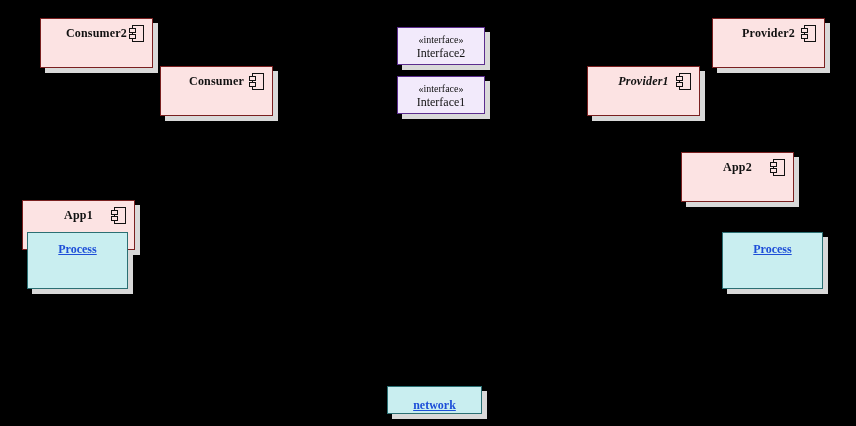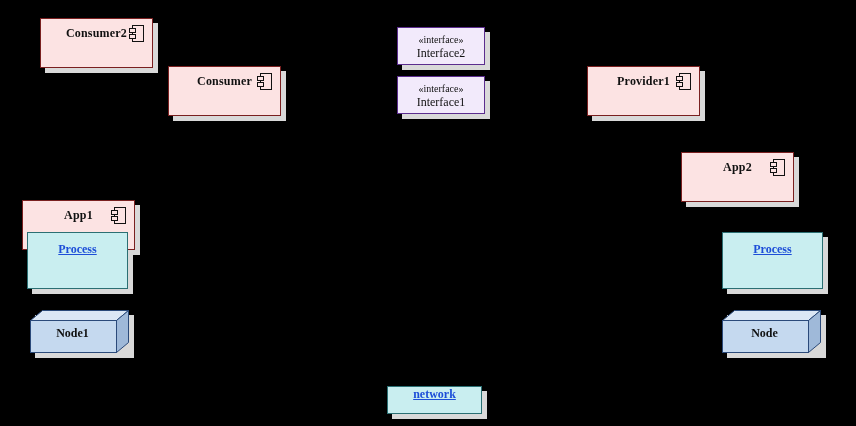--- a/index.html
+++ b/index.html
@@ -110,21 +110,21 @@
     margin-top: 9px;
     font-size: 12px;
     font-weight: bold;
     color: #1d4ed8;
     text-decoration: underline;
     white-space: nowrap;
   }
 
   
   .procbox.centered {
-    align-items: flex-start;
+    align-items: flex-end;
   }
   .procbox.centered .title {
     margin-top: 0;
   }
 
   
   .node3d {
     position: relative;
     width: 100%;
     height: 100%;
@@ -159,21 +159,21 @@
       <span class="comp-icon">
         <svg width="15" height="17" viewBox="0 0 15 17">
           <rect x="3.5" y="0.5" width="11" height="16" fill="#fce3e3" stroke="#111111" stroke-width="1"></rect>
           <rect x="0.5" y="3.5" width="6" height="4" fill="#fce3e3" stroke="#111111" stroke-width="1"></rect>
           <rect x="0.5" y="9.5" width="6" height="4" fill="#fce3e3" stroke="#111111" stroke-width="1"></rect>
         </svg>
       </span>
     </div>
   </div>
 
-  <div class="node" style="left:168px; top:66px; width:113px; height:50px;">
+  <div class="node" style="left:160px; top:66px; width:113px; height:50px;">
     <div class="shadow"></div>
     <div class="component">
       <span class="title">Consumer</span>
       <span class="comp-icon">
         <svg width="15" height="17" viewBox="0 0 15 17">
           <rect x="3.5" y="0.5" width="11" height="16" fill="#fce3e3" stroke="#111111" stroke-width="1"></rect>
           <rect x="0.5" y="3.5" width="6" height="4" fill="#fce3e3" stroke="#111111" stroke-width="1"></rect>
           <rect x="0.5" y="9.5" width="6" height="4" fill="#fce3e3" stroke="#111111" stroke-width="1"></rect>
         </svg>
       </span>
@@ -187,22 +187,35 @@
       <span class="comp-icon">
         <svg width="15" height="17" viewBox="0 0 15 17">
           <rect x="3.5" y="0.5" width="11" height="16" fill="#fce3e3" stroke="#111111" stroke-width="1"></rect>
           <rect x="0.5" y="3.5" width="6" height="4" fill="#fce3e3" stroke="#111111" stroke-width="1"></rect>
           <rect x="0.5" y="9.5" width="6" height="4" fill="#fce3e3" stroke="#111111" stroke-width="1"></rect>
         </svg>
       </span>
     </div>
   </div>
 
-
-  <div class="node" style="left:587px; top:66px; width:113px; height:50px;">
+  <div class="node" style="left:712px; top:18px; width:113px; height:50px;">
+    <div class="shadow"></div>
+    <div class="component">
+      <span class="title">Provider2</span>
+      <span class="comp-icon">
+        <svg width="15" height="17" viewBox="0 0 15 17">
+          <rect x="3.5" y="0.5" width="11" height="16" fill="#fce3e3" stroke="#111111" stroke-width="1"></rect>
+          <rect x="0.5" y="3.5" width="6" height="4" fill="#fce3e3" stroke="#111111" stroke-width="1"></rect>
+          <rect x="0.5" y="9.5" width="6" height="4" fill="#fce3e3" stroke="#111111" stroke-width="1"></rect>
+        </svg>
+      </span>
+    </div>
+  </div>
+
+  <div class="node" style="left:587px; top:66px; width:113px; height:50px;font-style:italic;">
     <div class="shadow"></div>
     <div class="component">
       <span class="title">Provider1</span>
       <span class="comp-icon">
         <svg width="15" height="17" viewBox="0 0 15 17">
           <rect x="3.5" y="0.5" width="11" height="16" fill="#fce3e3" stroke="#111111" stroke-width="1"></rect>
           <rect x="0.5" y="3.5" width="6" height="4" fill="#fce3e3" stroke="#111111" stroke-width="1"></rect>
           <rect x="0.5" y="9.5" width="6" height="4" fill="#fce3e3" stroke="#111111" stroke-width="1"></rect>
         </svg>
       </span>
@@ -246,43 +259,21 @@
     </div>
   </div>
 
   <div class="node" style="left:722px; top:232px; width:101px; height:57px;">
     <div class="shadow"></div>
     <div class="procbox">
       <span class="title">Process</span>
     </div>
   </div>
 
-  <div class="node" style="left:30px; top:310px; width:99px; height:43px;">
-    <div class="shadow"></div>
-    <div class="node3d">
-      <svg width="99" height="43" viewBox="0 0 99 43">
-        <polygon points="0.5,10.5 12.5,0.5 98.5,0.5 86.5,10.5" fill="#dbe7f5" stroke="#2b4a7a" stroke-width="1"></polygon>
-        <polygon points="86.5,10.5 98.5,0.5 98.5,32.5 86.5,42.5" fill="#9fb9d9" stroke="#2b4a7a" stroke-width="1"></polygon>
-        <rect x="0.5" y="10.5" width="86" height="32" fill="#c5d9ef" stroke="#2b4a7a" stroke-width="1"></rect>
-      </svg>
-      <span class="title">Node1</span>
-    </div>
-  </div>
-
-  <div class="node" style="left:722px; top:310px; width:99px; height:43px;">
-    <div class="shadow"></div>
-    <div class="node3d">
-      <svg width="99" height="43" viewBox="0 0 99 43">
-        <polygon points="0.5,10.5 12.5,0.5 98.5,0.5 86.5,10.5" fill="#dbe7f5" stroke="#2b4a7a" stroke-width="1"></polygon>
-        <polygon points="86.5,10.5 98.5,0.5 98.5,32.5 86.5,42.5" fill="#9fb9d9" stroke="#2b4a7a" stroke-width="1"></polygon>
-        <rect x="0.5" y="10.5" width="86" height="32" fill="#c5d9ef" stroke="#2b4a7a" stroke-width="1"></rect>
-      </svg>
-      <span class="title">Node</span>
-    </div>
-  </div>
+
 
   <div class="node" style="left:387px; top:386px; width:95px; height:28px;">
     <div class="shadow"></div>
     <div class="procbox centered">
       <span class="title">network</span>
     </div>
   </div>
 
 </div>
 

